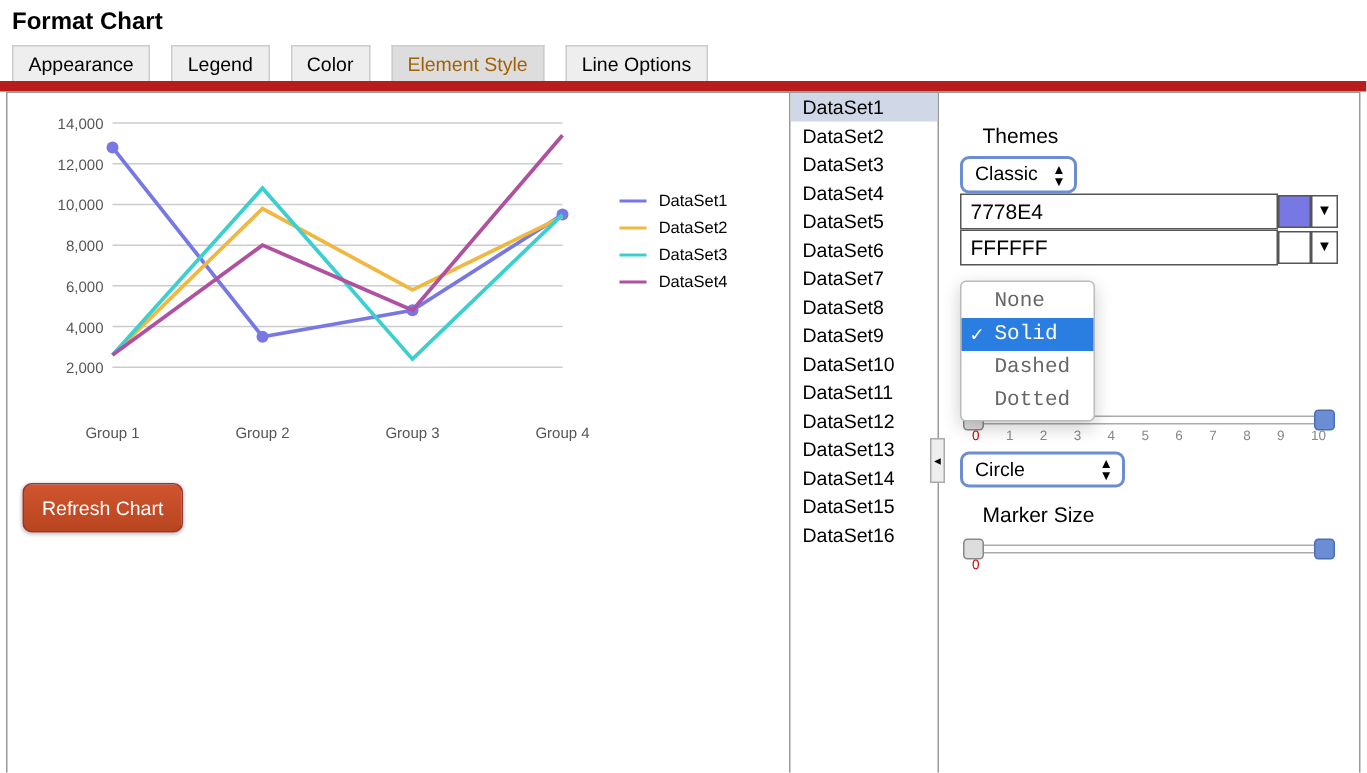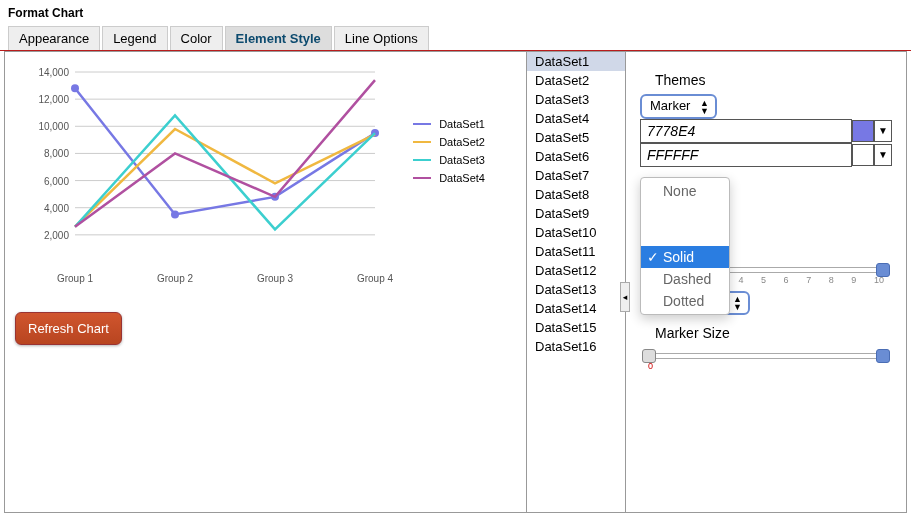--- a/index.html
+++ b/index.html
@@ -1,45 +1,45 @@
 <!DOCTYPE html>
 <html><head>
 <meta charset="utf-8">
 <style>
 * { box-sizing: border-box; margin: 0; padding: 0; }
 body { font-family: Arial, Helvetica, sans-serif; font-size: 13px; background: #fff; }
 .container { width: 911px; height: 515px; position: relative; }
 .header { padding: 6px 8px 2px; }
-.title { font-size: 12px; font-weight: bold; }
-.tabs { display: flex; gap: 2px; padding: 4px 8px 0; border-bottom: 1px solid #b91c1c; }
+.title { font-size: 16px; font-weight: bold; }
+.tabs { display: flex; gap: 14px; padding: 4px 8px 0; border-bottom: 7px solid #b91c1c; }
 .tab { padding: 4px 10px; background: #eee; border: 1px solid #ccc; border-bottom: none; cursor: pointer; font-size: 13px; }
-.tab.active { background: #ddd; color: #0c4a6e; font-weight: bold; }
+.tab.active { background: #ddd; color: #a16207; font-weight: normal; }
 .main { display: flex; height: 462px; border: 1px solid #999; margin: 0 4px; }
 .left-panel { flex: 1; padding: 10px; position: relative; }
 .chart-area { width: 490px; height: 230px; position: relative; }
 .chart-svg { width: 100%; height: 100%; }
 .legend { position: absolute; right: 20px; top: 50px; font-size: 11px; }
 .legend-item { display: flex; align-items: center; margin: 6px 0; }
 .legend-swatch { width: 18px; height: 2px; margin-right: 8px; }
 .refresh-btn { margin-top: 20px; padding: 8px 12px; background: linear-gradient(#d0552e,#b84520); color: #fff; border: 1px solid #933; border-radius: 6px; font-size: 13px; cursor: pointer; box-shadow: 0 1px 3px rgba(0,0,0,.3); }
 .mid-panel { width: 100px; border-left: 1px solid #999; border-right: 1px solid #999; overflow-y: scroll; padding: 0; }
 .ds-list { list-style: none; }
 .ds-list li { padding: 2px 8px; font-size: 13px; cursor: pointer; }
 .ds-list li.selected { background: #d0d8e8; }
 .right-panel { width: 280px; padding: 10px 14px; position: relative; }
 .field-label { font-size: 14px; margin: 10px 15px 6px; }
 .select-wrap { display: inline-block; border: 2px solid #6a8dd4; border-radius: 6px; padding: 2px 6px 2px 8px; background: #fff; font-size: 13px; cursor: pointer; }
 .select-arrows { display: inline-block; margin-left: 6px; font-size: 9px; line-height: 8px; vertical-align: middle; }
 .color-row { display: flex; align-items: center; }
-.color-input { flex: 1; border: 1px solid #555; padding: 3px 6px; font-size: 14px; font-style: italic; }
+.color-input { flex: 1; border: 1px solid #555; padding: 3px 6px; font-size: 14px; }
 .color-swatch { width: 22px; height: 22px; border: 1px solid #555; margin-left: 0; }
 .color-dd { width: 18px; height: 22px; border: 1px solid #555; display: flex; align-items: center; justify-content: center; font-size: 10px; cursor: pointer; }
 .dropdown-open { position: absolute; background: #fff; border: 1px solid #bbb; border-radius: 4px; box-shadow: 0 4px 12px rgba(0,0,0,.2); padding: 2px 0; z-index: 10; min-width: 90px; }
-.dropdown-open div { padding: 3px 14px 3px 22px; font-size: 14px; color: #666; cursor: pointer; position: relative; }
-.dropdown-open div.sel { background: #2a7de1; color: #fff; margin-top: 44px; }
+.dropdown-open div { padding: 3px 14px 3px 22px; font-size: 14px; color: #666; cursor: pointer; position: relative; font-family: Liberation Mono, monospace; }
+.dropdown-open div.sel { background: #2a7de1; color: #fff; }
 .dropdown-open div.sel::before { content: "✓"; position: absolute; left: 6px; color: #fff; }
 .slider { position: relative; height: 30px; margin-top: 4px; }
 .slider-track { position: absolute; top: 6px; left: 8px; right: 8px; height: 6px; background: #fff; border: 1px solid #aaa; border-radius: 3px; }
 .slider-ticks { position: absolute; top: 14px; left: 8px; right: 8px; display: flex; justify-content: space-between; }
 .slider-tick { font-size: 9px; color: #888; }
 .slider-tick.zero { color: #c00; }
 .slider-knob { position: absolute; top: 2px; width: 14px; height: 14px; background: #ddd; border: 1px solid #888; border-radius: 3px; cursor: pointer; }
 .slider-knob.blue { background: #6a8dd4; border-color: #4a6db4; }
 .collapse-handle { position: absolute; left: -6px; top: 50%; width: 10px; height: 30px; background: #eee; border: 1px solid #aaa; font-size: 9px; display: flex; align-items: center; justify-content: center; cursor: pointer; }
 </style>
@@ -127,21 +127,21 @@
           <li>DataSet14</li>
           <li>DataSet15</li>
           <li>DataSet16</li>
         </ul>
     </div>
     <div class="right-panel">
       <span class="collapse-handle">◂</span>
 
       <div class="field-label">Themes</div>
       <div class="select-wrap">
-        <span>Marker</span>
+        <span>Classic</span>
         <span class="select-arrows">▲<br>▼</span>
       </div>
 
       <div class="color-row">
         <input class="color-input" value="7778E4" style="">
         <div class="color-swatch" id="sw1" style="background: rgb(119, 120, 228);"></div>
         <div class="color-dd">▼</div>
       </div>
 
       <div class="color-row">

